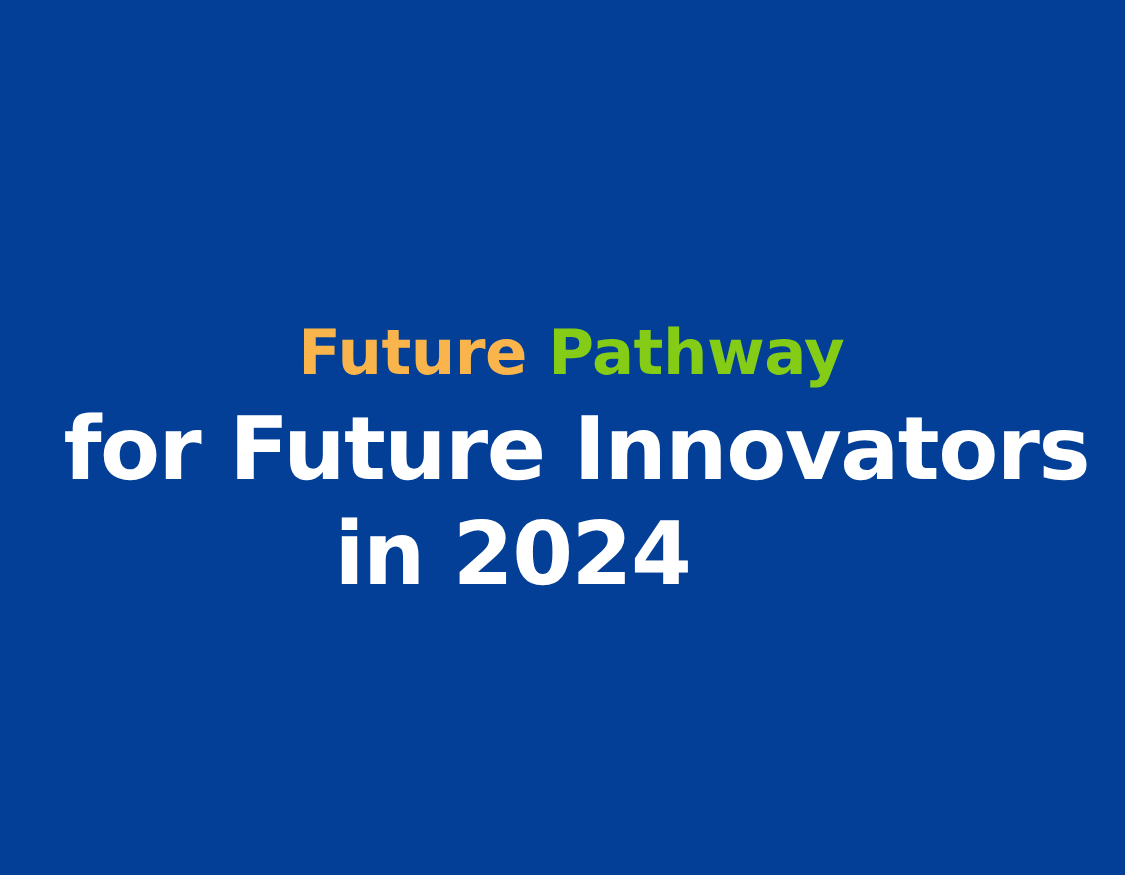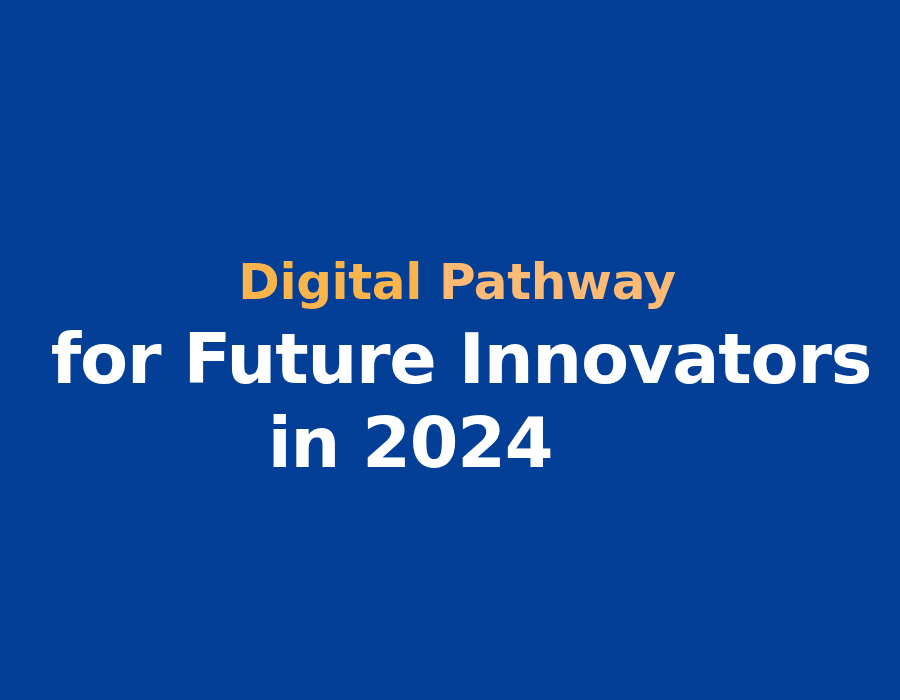--- a/index.html
+++ b/index.html
@@ -61,31 +61,31 @@
     line-height: 84px;
     letter-spacing: -1.2px;
     padding-right: 80px;
   }
 
   .accent {
     color: #f9b54c;
   }
 
   .plain {
-    color: #fdba74;
+    color: #84cc16;
   }
 </style>
 </head>
 <body>
 
 <div id="banner">
 
   <div id="headline">
 
-    <span class="line line-1"><span class="accent">Digital</span><span class="plain"> </span><span class="plain">Pathway</span></span>
+    <span class="line line-1"><span class="accent">Future</span><span class="plain"> </span><span class="plain">Pathway</span></span>
 
     <span class="line line-2">for Future Innovators</span>
 
     <span class="line line-3">in 2024</span>
 
   </div>
 
 </div>
 
 </body></html>

